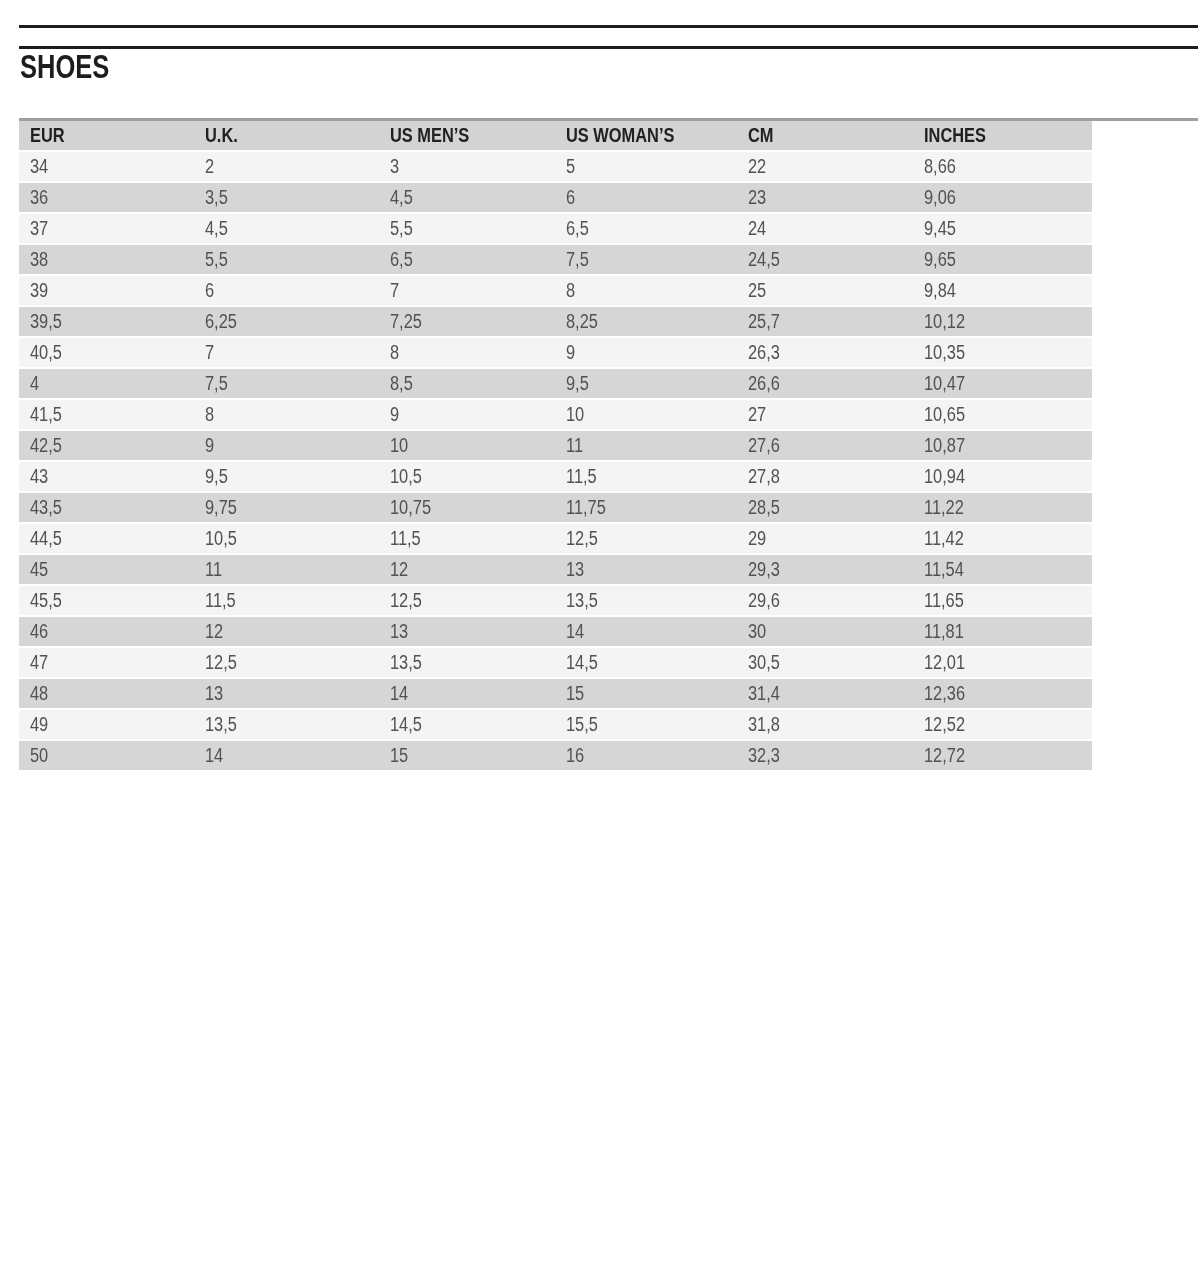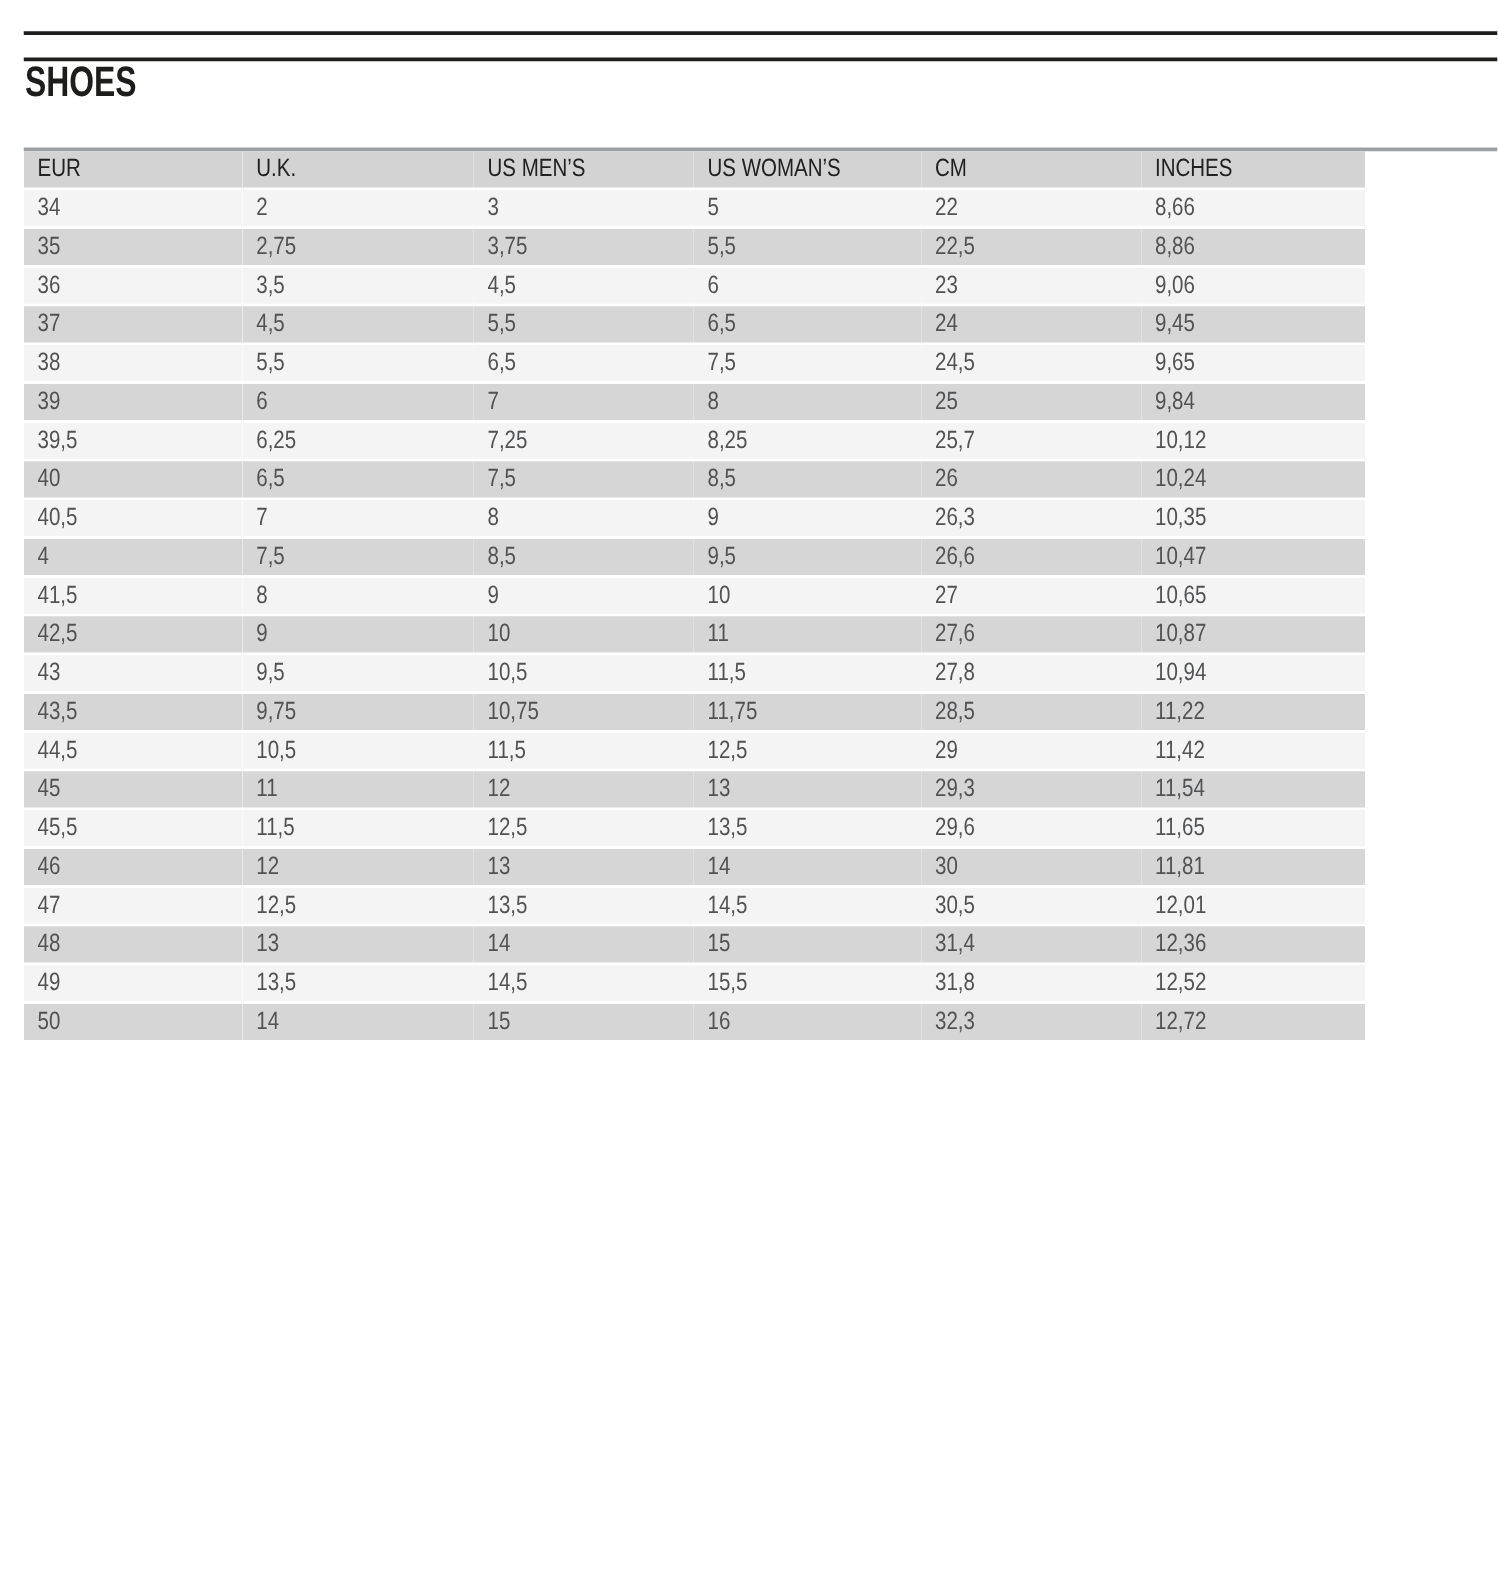--- a/index.html
+++ b/index.html
@@ -79,21 +79,21 @@
     padding: 0 0 0 11px;
     text-align: left;
     vertical-align: middle;
     border-bottom: 2px solid #ffffff;
     overflow: hidden;
   }
   table.sizing th {
     height: 30px;
     background: var(--header-bg);
     font-size: 20px;
-    font-weight: 400;
+    font-weight: 700;
     color: var(--header-text);
   }
   table.sizing td {
     height: 31px;
     font-size: 20px;
     font-weight: 400;
     color: var(--cell-text);
   }
   table.sizing tbody tr:nth-child(odd)  { background: var(--row-light); }
   table.sizing tbody tr:nth-child(even) { background: var(--row-gray); }
@@ -142,28 +142,20 @@
     <tbody>
         <tr>
           <td><span class="cond">34</span></td>
           <td><span class="cond">2</span></td>
           <td><span class="cond">3</span></td>
           <td><span class="cond">5</span></td>
           <td><span class="cond">22</span></td>
           <td><span class="cond">8,66</span></td>
         </tr>
         <tr>
-          <td><span class="cond">35</span></td>
-          <td><span class="cond">2,75</span></td>
-          <td><span class="cond">3,75</span></td>
-          <td><span class="cond">5,5</span></td>
-          <td><span class="cond">22,5</span></td>
-          <td><span class="cond">8,86</span></td>
-        </tr>
-        <tr>
           <td><span class="cond">36</span></td>
           <td><span class="cond">3,5</span></td>
           <td><span class="cond">4,5</span></td>
           <td><span class="cond">6</span></td>
           <td><span class="cond">23</span></td>
           <td><span class="cond">9,06</span></td>
         </tr>
         <tr>
           <td><span class="cond">37</span></td>
           <td><span class="cond">4,5</span></td>
@@ -190,28 +182,20 @@
         </tr>
         <tr>
           <td><span class="cond">39,5</span></td>
           <td><span class="cond">6,25</span></td>
           <td><span class="cond">7,25</span></td>
           <td><span class="cond">8,25</span></td>
           <td><span class="cond">25,7</span></td>
           <td><span class="cond">10,12</span></td>
         </tr>
         <tr>
-          <td><span class="cond">40</span></td>
-          <td><span class="cond">6,5</span></td>
-          <td><span class="cond">7,5</span></td>
-          <td><span class="cond">8,5</span></td>
-          <td><span class="cond">26</span></td>
-          <td><span class="cond">10,24</span></td>
-        </tr>
-        <tr>
           <td><span class="cond">40,5</span></td>
           <td><span class="cond">7</span></td>
           <td><span class="cond">8</span></td>
           <td><span class="cond">9</span></td>
           <td><span class="cond">26,3</span></td>
           <td><span class="cond">10,35</span></td>
         </tr>
         <tr>
           <td><span class="cond">4</span></td>
           <td><span class="cond">7,5</span></td>

